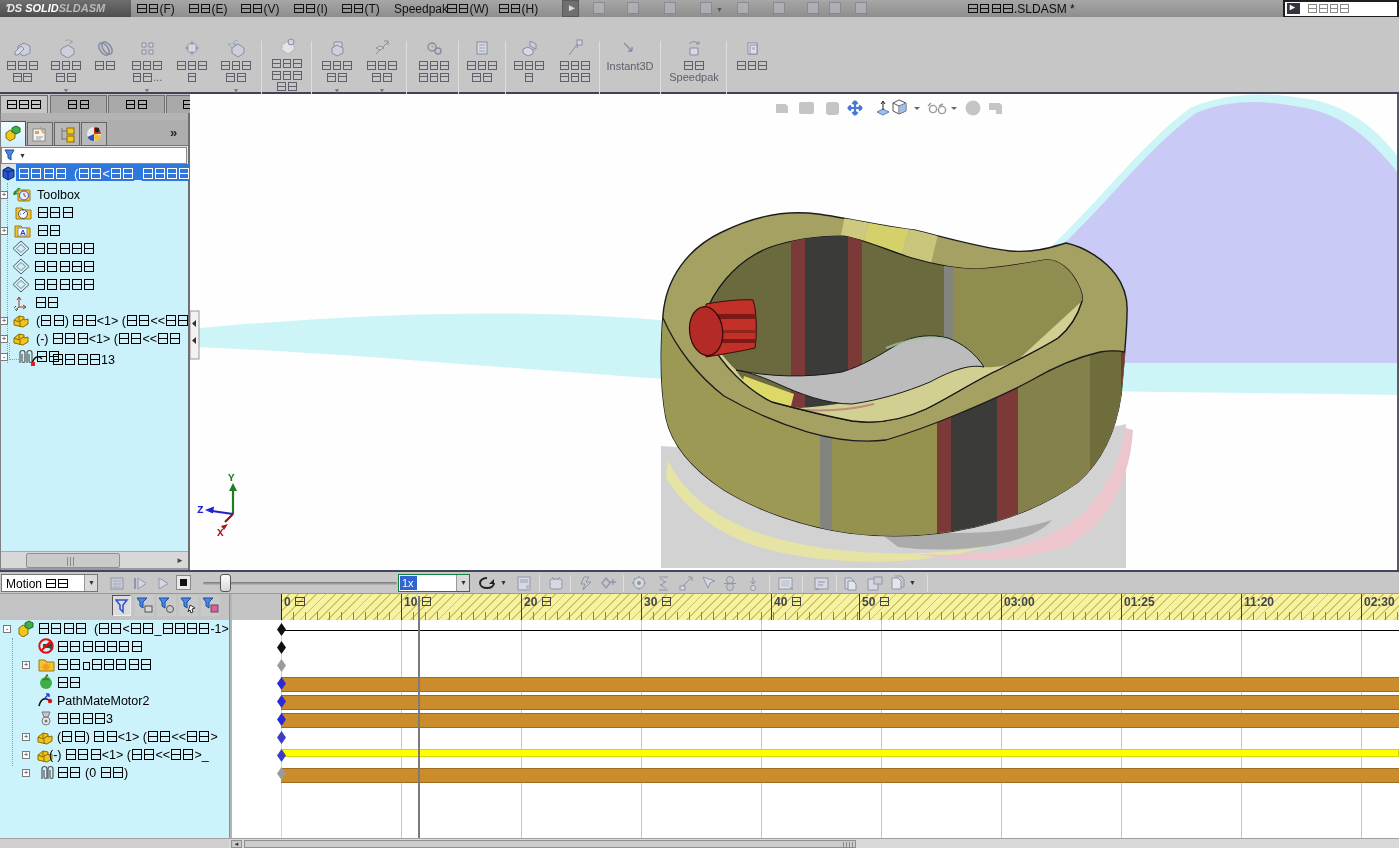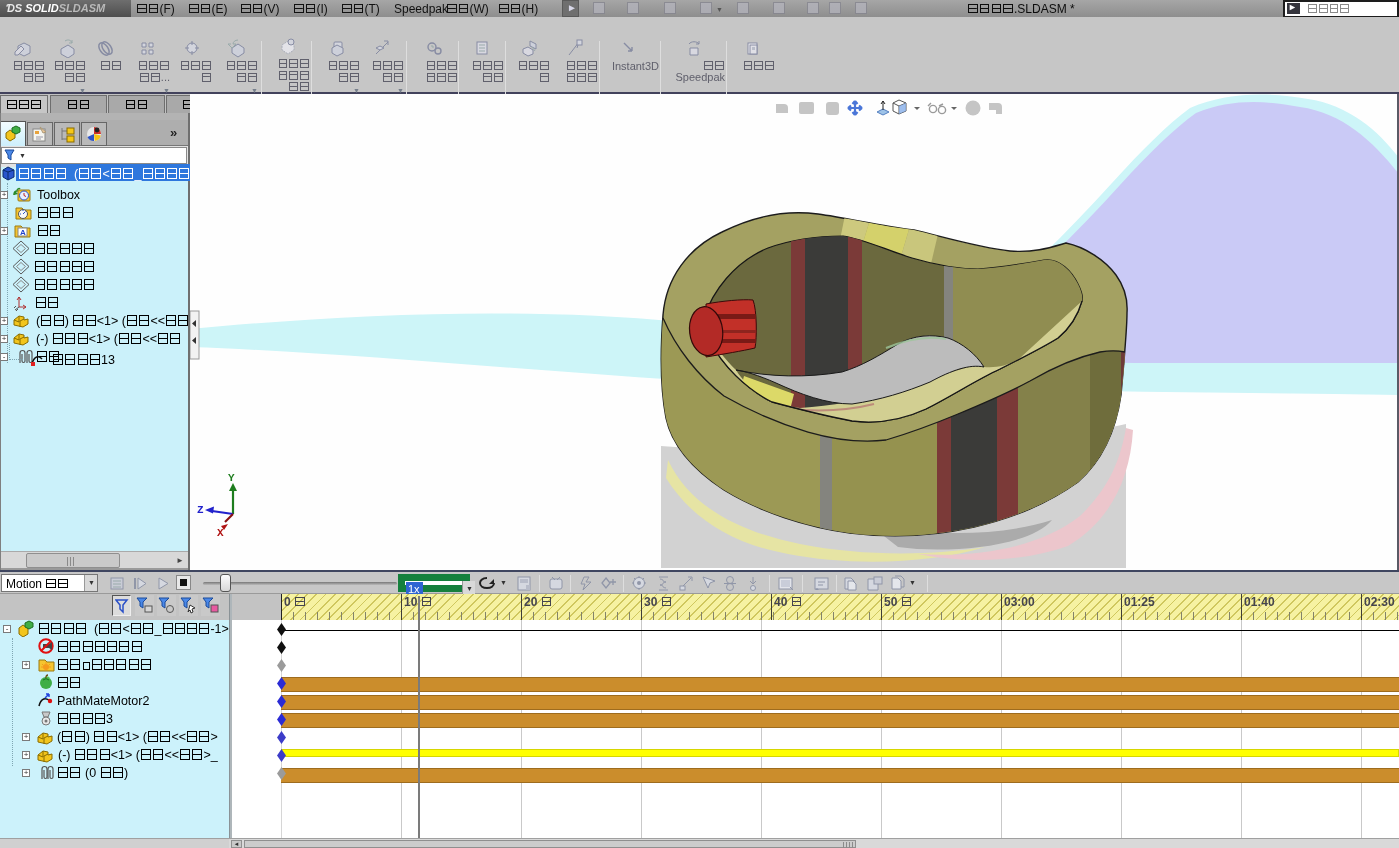--- a/index.html
+++ b/index.html
@@ -1,19 +1,19 @@
 <!DOCTYPE html>
 <html><head><meta charset="utf-8"><style>
 *{margin:0;padding:0;box-sizing:border-box}
 html,body{width:1399px;height:848px;overflow:hidden;font-family:"Liberation Sans",sans-serif;background:#c6c6c6;position:relative}
 .a{position:absolute}
 i{display:inline-block;width:.80em;height:.82em;border:1px solid;margin:0 .09em;vertical-align:-.04em;background:linear-gradient(currentColor,currentColor) 50% 46%/100% 1px no-repeat}
 i.s{width:.55em;height:.6em;background:none}
 .mi{position:absolute;top:2px;width:12px;height:12px;border:1px solid #84848e;background:#b4b4bd;opacity:.75}
-.tbb{position:absolute;top:21px;height:70px;color:#60606c;font-size:11px;text-align:right;line-height:11.3px}
+.tbb{position:absolute;top:21px;height:70px;color:#60606c;font-size:11px;text-align:center;line-height:11.3px}
 .tbb svg{display:block;margin:1px auto 3px auto}
 .sep{position:absolute;top:24px;height:62px;width:1px;background:#9b9b9b;border-right:1px solid #dedede}
 .tab{position:absolute;top:95px;height:18px;background:#a9a9a9;border:1px solid #6e6e6e;border-bottom:none;color:#000;font-size:12px;text-align:center;padding-top:2px}
 .trow{position:absolute;left:0;width:190px;height:18px;font-size:12.5px;color:#000;white-space:nowrap}
 .trow .tx{position:absolute;top:2px}
 .exp{position:absolute;left:0;top:5px;width:8px;height:8px;border:1px solid #7a7a7a;background:#fff;font-size:8px;line-height:6px;text-align:center;color:#333}
 .mrow{position:absolute;left:0;width:229px;height:18px;font-size:12.5px;color:#000;white-space:nowrap}
 .mrow .tx{position:absolute;top:2px}
 .grid{position:absolute;top:50px;width:1px;height:218px;background:#c9c9c9}
 .dia{position:absolute;width:9px;height:13px;clip-path:polygon(50% 0,100% 50%,50% 100%,0 50%)}
@@ -426,21 +426,21 @@
         <path d="M6 3l8 5.5L6 14z" fill="#d5d8e0" stroke="#9096a8"></path>
       </svg>
   <svg class="a" style="left:155px;top:3px" width="17" height="17">
         <path d="M4 3l9 5.5L4 14z" fill="#d5d8e0" stroke="#9096a8"></path>
       </svg>
   <div class="a" style="left:176px;top:3px;width:15px;height:15px;background:#e8e8e8;border:1px solid #888">
         <div class="a" style="left:3px;top:3px;width:7px;height:7px;background:#111"></div>
       </div>
   <div class="a" style="left:203px;top:10px;width:194px;height:3px;background:linear-gradient(#777,#bbb);border-radius:2px"></div>
   <div class="a" style="left:220px;top:2px;width:11px;height:18px;background:linear-gradient(#fcfcfc,#d8d8d8);border:1px solid #555;border-radius:3px"></div>
-  <div class="a" style="left:398px;top:2px;width:72px;height:18px;background:#fff;border:7px solid #15803d">
+  <div class="a" style="left:398px;top:2px;width:72px;height:18px;background:#fff;border:1px solid #15803d">
    <div class="a" style="left:1px;top:1px;width:17px;height:14px;background:#2f64d2;color:#fff;font-size:11px;padding:1px 0 0 2px">1x</div>
    <div class="a" style="left:57px;top:0;width:13px;height:16px;background:#d9d9d9;border-left:1px solid #999">
           <span style="position:absolute;left:3px;top:4px;font-size:7px;color:#333">▼</span>
         </div>
   </div>
   <svg class="a" style="left:478px;top:3px" width="19" height="17">
         <path d="M9 3 C4 3 2 6 2 8 C2 11 5 13 9 13 C13 13 16 11 16 8" fill="none" stroke="#222" stroke-width="2"></path>
         <path d="M16 4v5h-5z" fill="#222"></path>
       </svg>
   <span class="a" style="left:500px;top:7px;font-size:7px;color:#333">▼</span>
@@ -537,24 +537,24 @@
         <rect x="9" y="8" width="7" height="7" fill="#e85aa0" stroke="#555"></rect>
       </svg></div>
  <div class="a" style="left:281px;top:24px;width:1118px;height:26px;background:#f6f2a2"></div>
  <div class="a" style="left:281px;top:24px;width:1118px;height:26px;background:repeating-linear-gradient(135deg,transparent 0 5.2px,#cfc75e 5.2px 6.5px)"></div>
  <div class="a" style="left:281px;top:42px;width:1118px;height:8px;background:repeating-linear-gradient(90deg,#83836a 0 1px,transparent 1px 12px)"></div>
  <div class="rl" style="left:281px;border-left-color:#222">0 <i></i></div>
  <div class="rl" style="left:401px">10 <i></i></div>
  <div class="rl" style="left:521px">20 <i></i></div>
  <div class="rl" style="left:641px">30 <i></i></div>
  <div class="rl" style="left:771px">40 <i></i></div>
- <div class="rl" style="left:881px">50 <i></i></div>
+ <div class="rl" style="left:859px">50 <i></i></div>
  <div class="rl" style="left:1001px">03:00</div>
  <div class="rl" style="left:1121px">01:25</div>
- <div class="rl" style="left:1241px">01:40</div>
+ <div class="rl" style="left:1241px">11:20</div>
  <div class="rl" style="left:1361px">02:30</div>
 
  <div class="a" style="left:0;top:50px;width:229px;height:218px;background:#ccf2fb"></div>
  <div class="a" style="left:229px;top:24px;width:3px;height:244px;background:#aeb6ba;border-left:1px solid #8a9296"></div>
  <div class="a" style="left:12px;top:68px;width:1px;height:128px;border-left:1px dotted #7fa6b2"></div>
  <div class="mrow" style="top:50px">
       <div class="exp" style="left:3px;line-height:5px">-</div>
       <svg width="17" height="17" style="position:absolute;left:17px;top:0">
         <path d="M2 8l4-3 5 3v6l-5 3-4-3z" fill="#f2c51d" stroke="#8a6d00"></path>
         <path d="M8 3l4-2 4 2v4l-4 2-4-2z" fill="#3fae46" stroke="#1c6e20"></path>
@@ -611,21 +611,21 @@
         <path d="M6 4v6l-5-2m10-1l-4 2v6" fill="none" stroke="#8a6d00"></path>
       </svg>
       <div class="tx" style="left:57px">(<i></i><i></i>) <i></i><i></i>&lt;1&gt; (<i></i><i></i>&lt;&lt;<i></i><i></i>&gt;</div>
     </div>
  <div class="mrow" style="top:176px">
       <div class="exp" style="left:22px">+</div>
       <svg width="18" height="16" style="position:absolute;left:37px;top:1px">
         <path d="M1 8l5-4 5 1v3l4-1v5l-5 3-9-2z" fill="#f2c51d" stroke="#8a6d00"></path>
         <path d="M6 4v6l-5-2m10-1l-4 2v6" fill="none" stroke="#8a6d00"></path>
       </svg>
-      <div class="tx" style="left:58px">(-) <i></i><i></i><i></i>&lt;1&gt; (<i></i><i></i>&lt;&lt;<i></i><i></i>&gt;_</div>
+      <div class="tx" style="left:49px">(-) <i></i><i></i><i></i>&lt;1&gt; (<i></i><i></i>&lt;&lt;<i></i><i></i>&gt;_</div>
     </div>
  <div class="mrow" style="top:194px">
       <div class="exp" style="left:22px">+</div>
       <svg width="17" height="17" style="position:absolute;left:38px;top:0">
         <path d="M4 15V5a2.5 2.5 0 0 1 5 0v8a1.5 1.5 0 0 1-3 0V6" fill="none" stroke="#555" stroke-width="1.2"></path>
         <path d="M10 15V5a2.5 2.5 0 0 1 5 0v8a1.5 1.5 0 0 1-3 0V6" fill="none" stroke="#555" stroke-width="1.2"></path>
       </svg>
       <div class="tx" style="left:57px"><i></i><i></i> (0 <i></i><i></i>)</div>
     </div>
 

